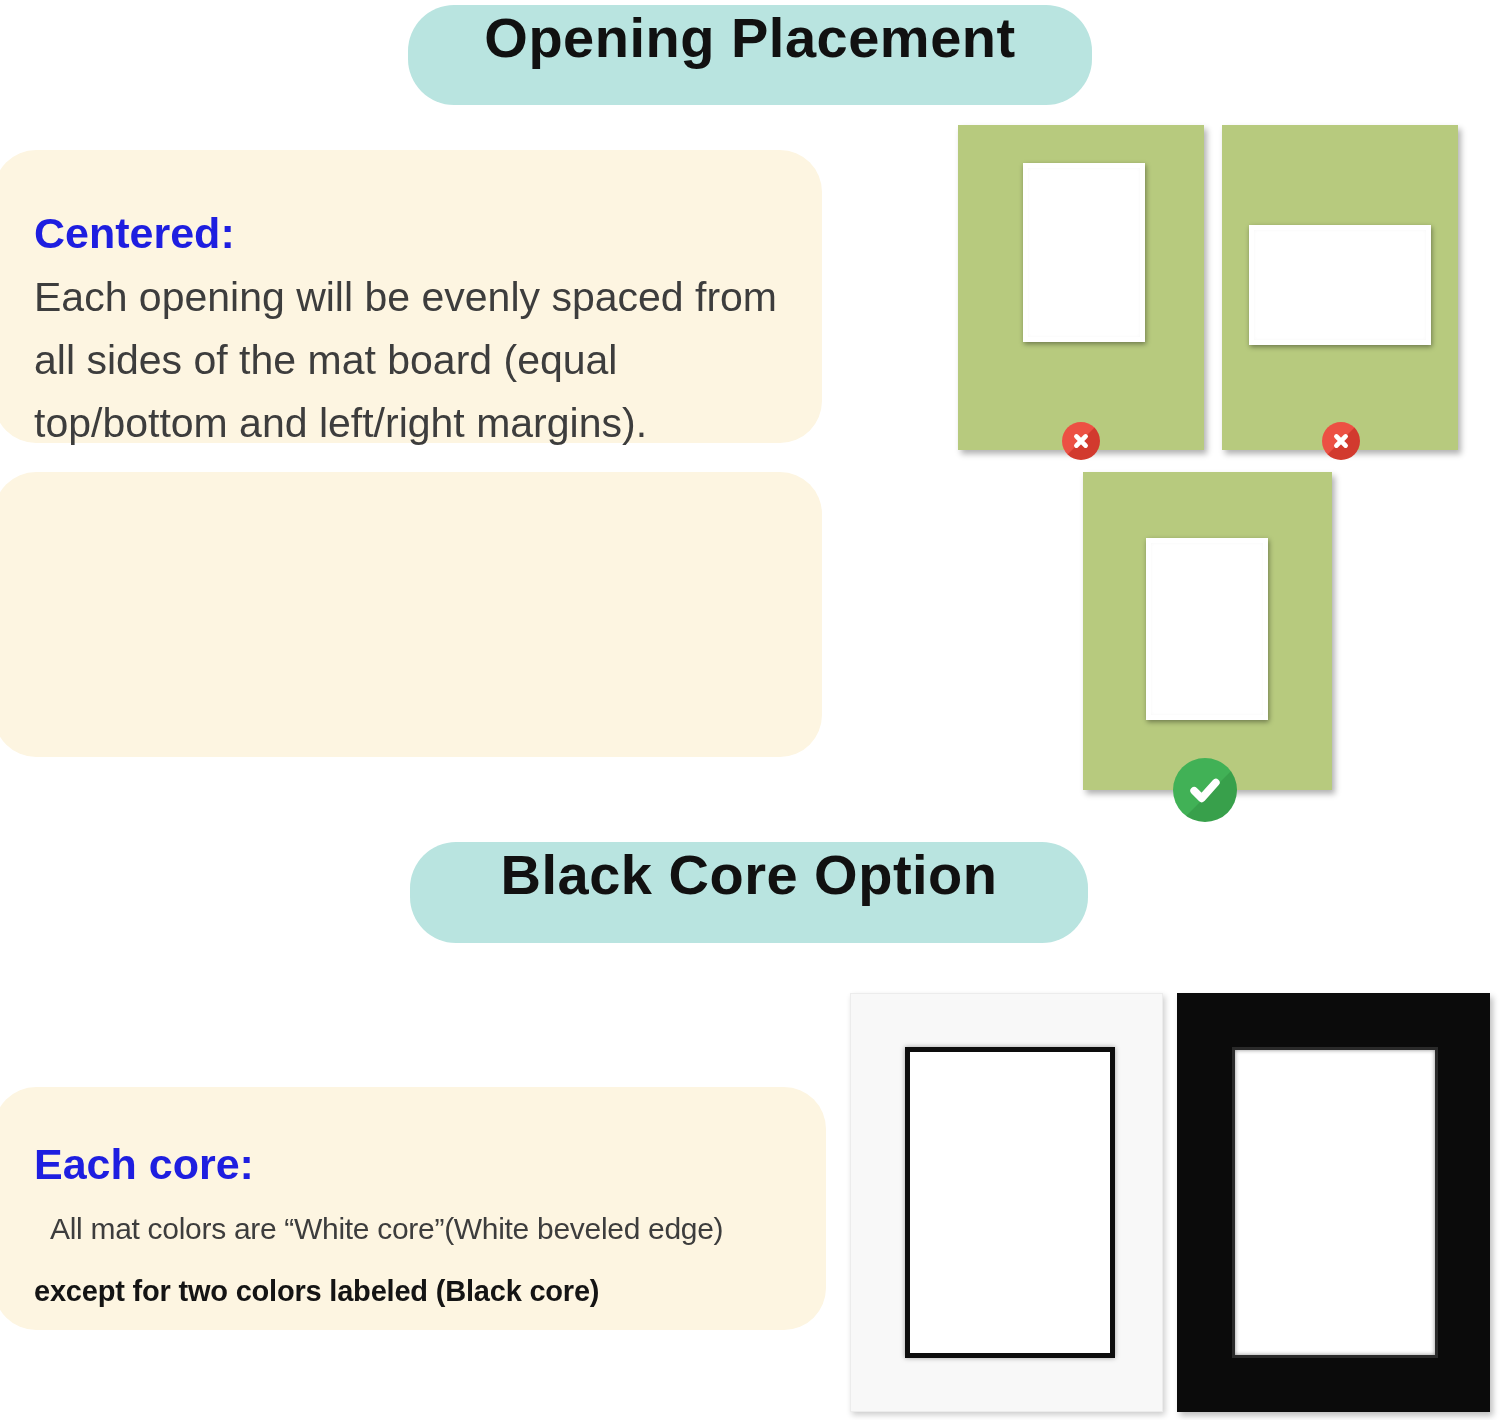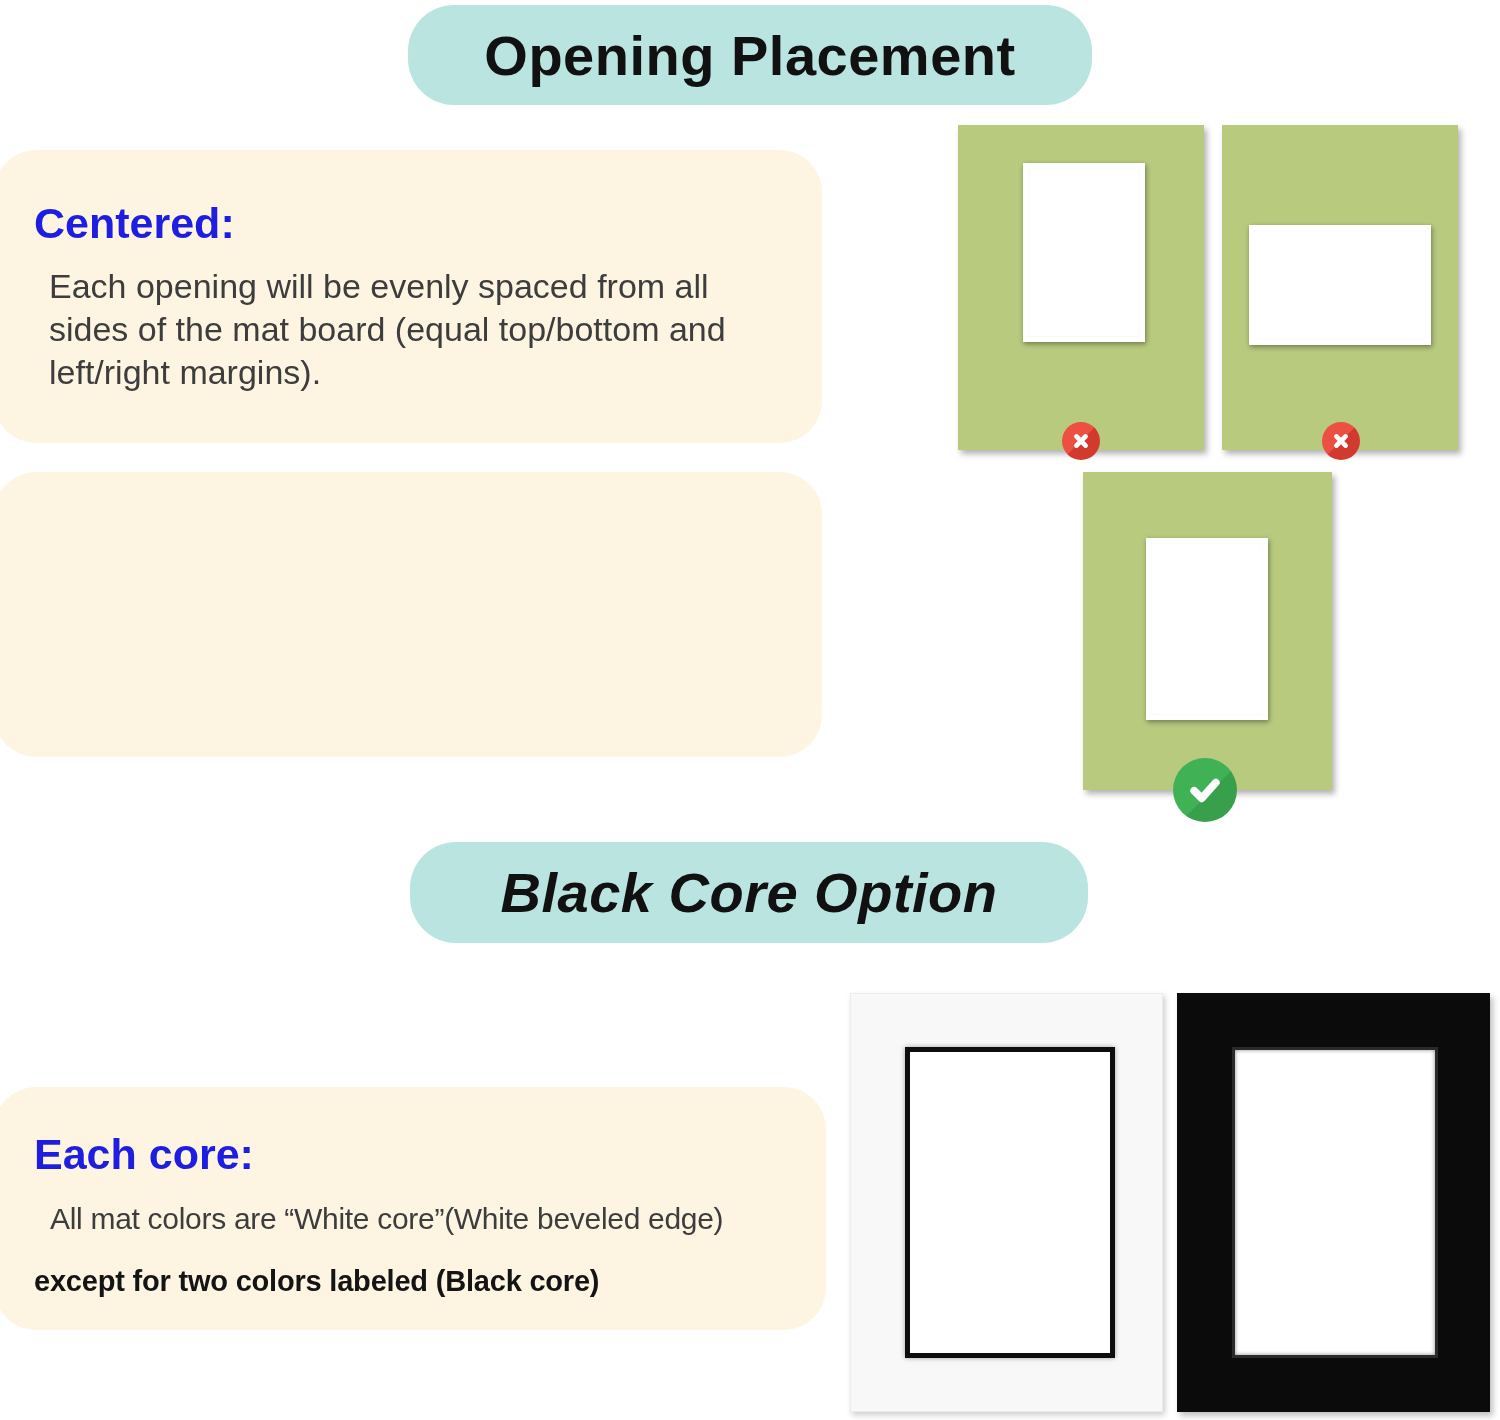--- a/index.html
+++ b/index.html
@@ -4,42 +4,42 @@
 <style>
   html,body { margin:0; padding:0; background:#ffffff; }
   .canvas {
     position:relative; width:1500px; height:1420px;
     background:#ffffff; overflow:hidden;
     font-family:"Liberation Sans", sans-serif;
   }
 
   
   .pill {
-    position:absolute; display:flex; align-items:center; justify-content:center;
+    position:absolute; display:flex; justify-content:center;
     background:var(--header-pill-bg, #b9e4e0);
     border-radius:46px; color:var(--pill-text, #111111);
     font-weight:bold; font-size:56px; letter-spacing:0.5px;
   }
   .pill-1 { left:408px; top:5px;   width:684px; height:100px; }
-  .pill-2 { left:410px; top:842px; width:678px; height:101px;font-style:italic; }
+  .pill-2 { left:410px; top:842px; width:678px; height:101px; }
 
   
   .panel {
     position:absolute; background:var(--panel-bg, #fdf5e1);
     border-radius:42px; box-sizing:border-box;
   }
   .panel-1 { left:-6px; top:150px;  width:828px; height:293px; padding:46px 34px 0 40px; }
   .panel-2 { left:-6px; top:472px;  width:828px; height:285px; padding:46px 34px 0 40px; }
   .panel-3 { left:-6px; top:1087px; width:832px; height:243px; padding:40px 34px 0 40px; }
   .panel h2 {
-    margin:0 0 6px 0; font-size:43px; line-height:54px; font-weight:bold;
+    margin:10px 0 6px 0; font-size:43px; line-height:54px; font-weight:bold;
     color:var(--heading-blue, #1e1ee0);
   }
   .panel p.body {
-    margin:15px; font-size:34px; line-height:43px; color:var(--body-text, #3d3d3d);
+    margin:0; font-size:41px; line-height:63px; color:var(--body-text, #3d3d3d);
   }
   .panel p.body-tight { margin:16px; font-size:30px; line-height:44px; letter-spacing:-0.3px;
     color:var(--body-text, #3d3d3d); }
   .panel p.body-bold {
     margin:2px 0 0 0; font-size:29px; line-height:48px; font-weight:bold;
     letter-spacing:-0.2px; color:#141414;
   }
 
   
   .mat { position:absolute; }

